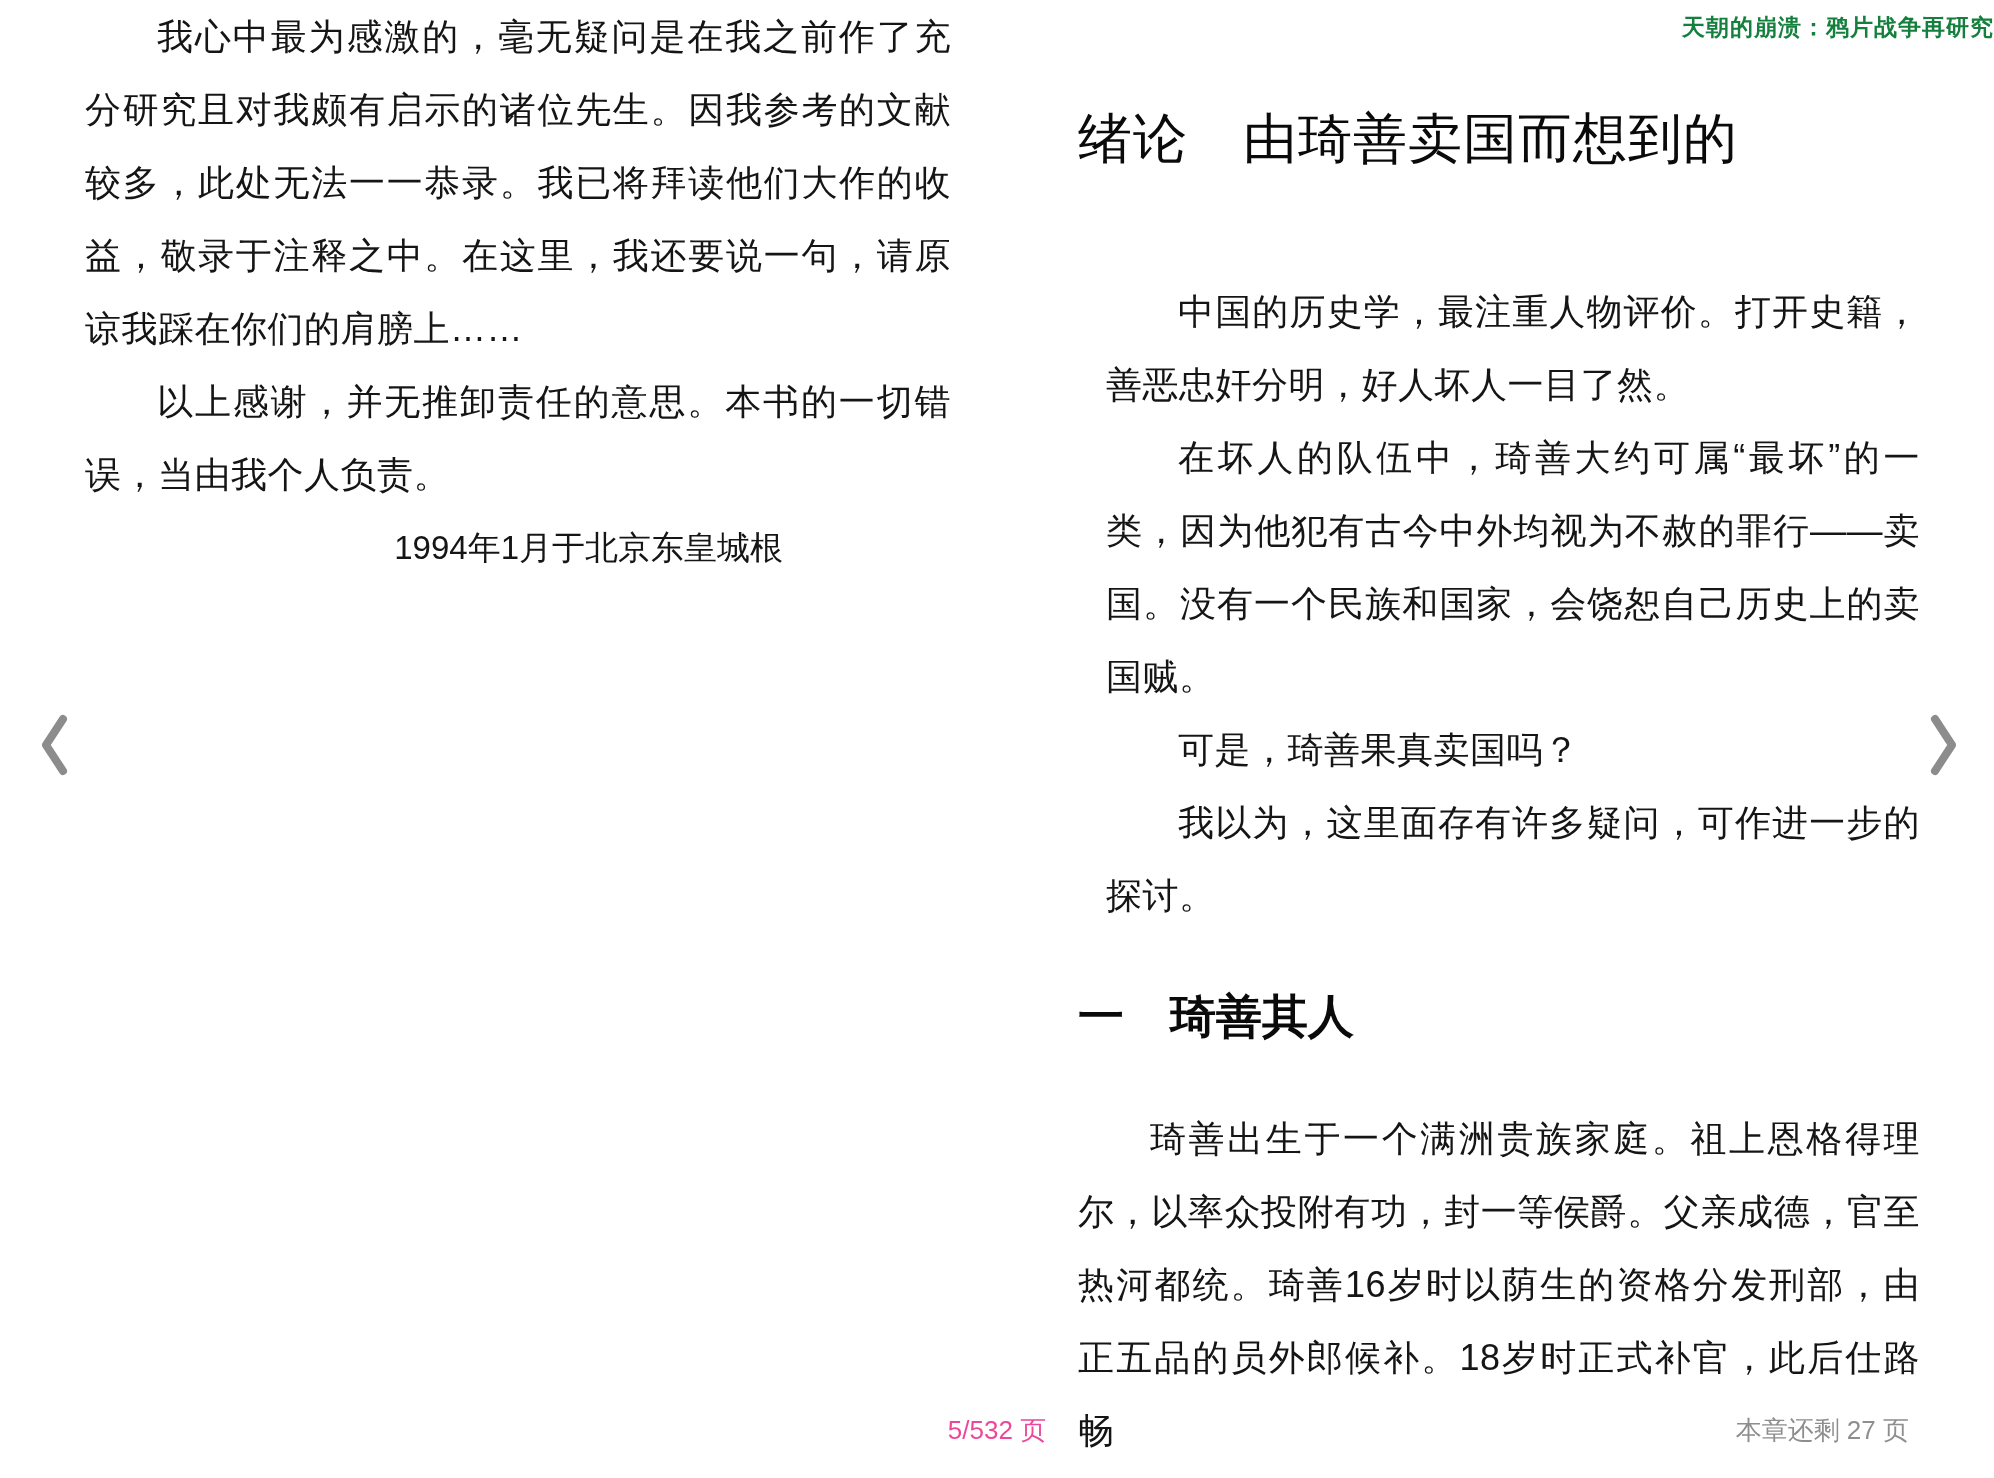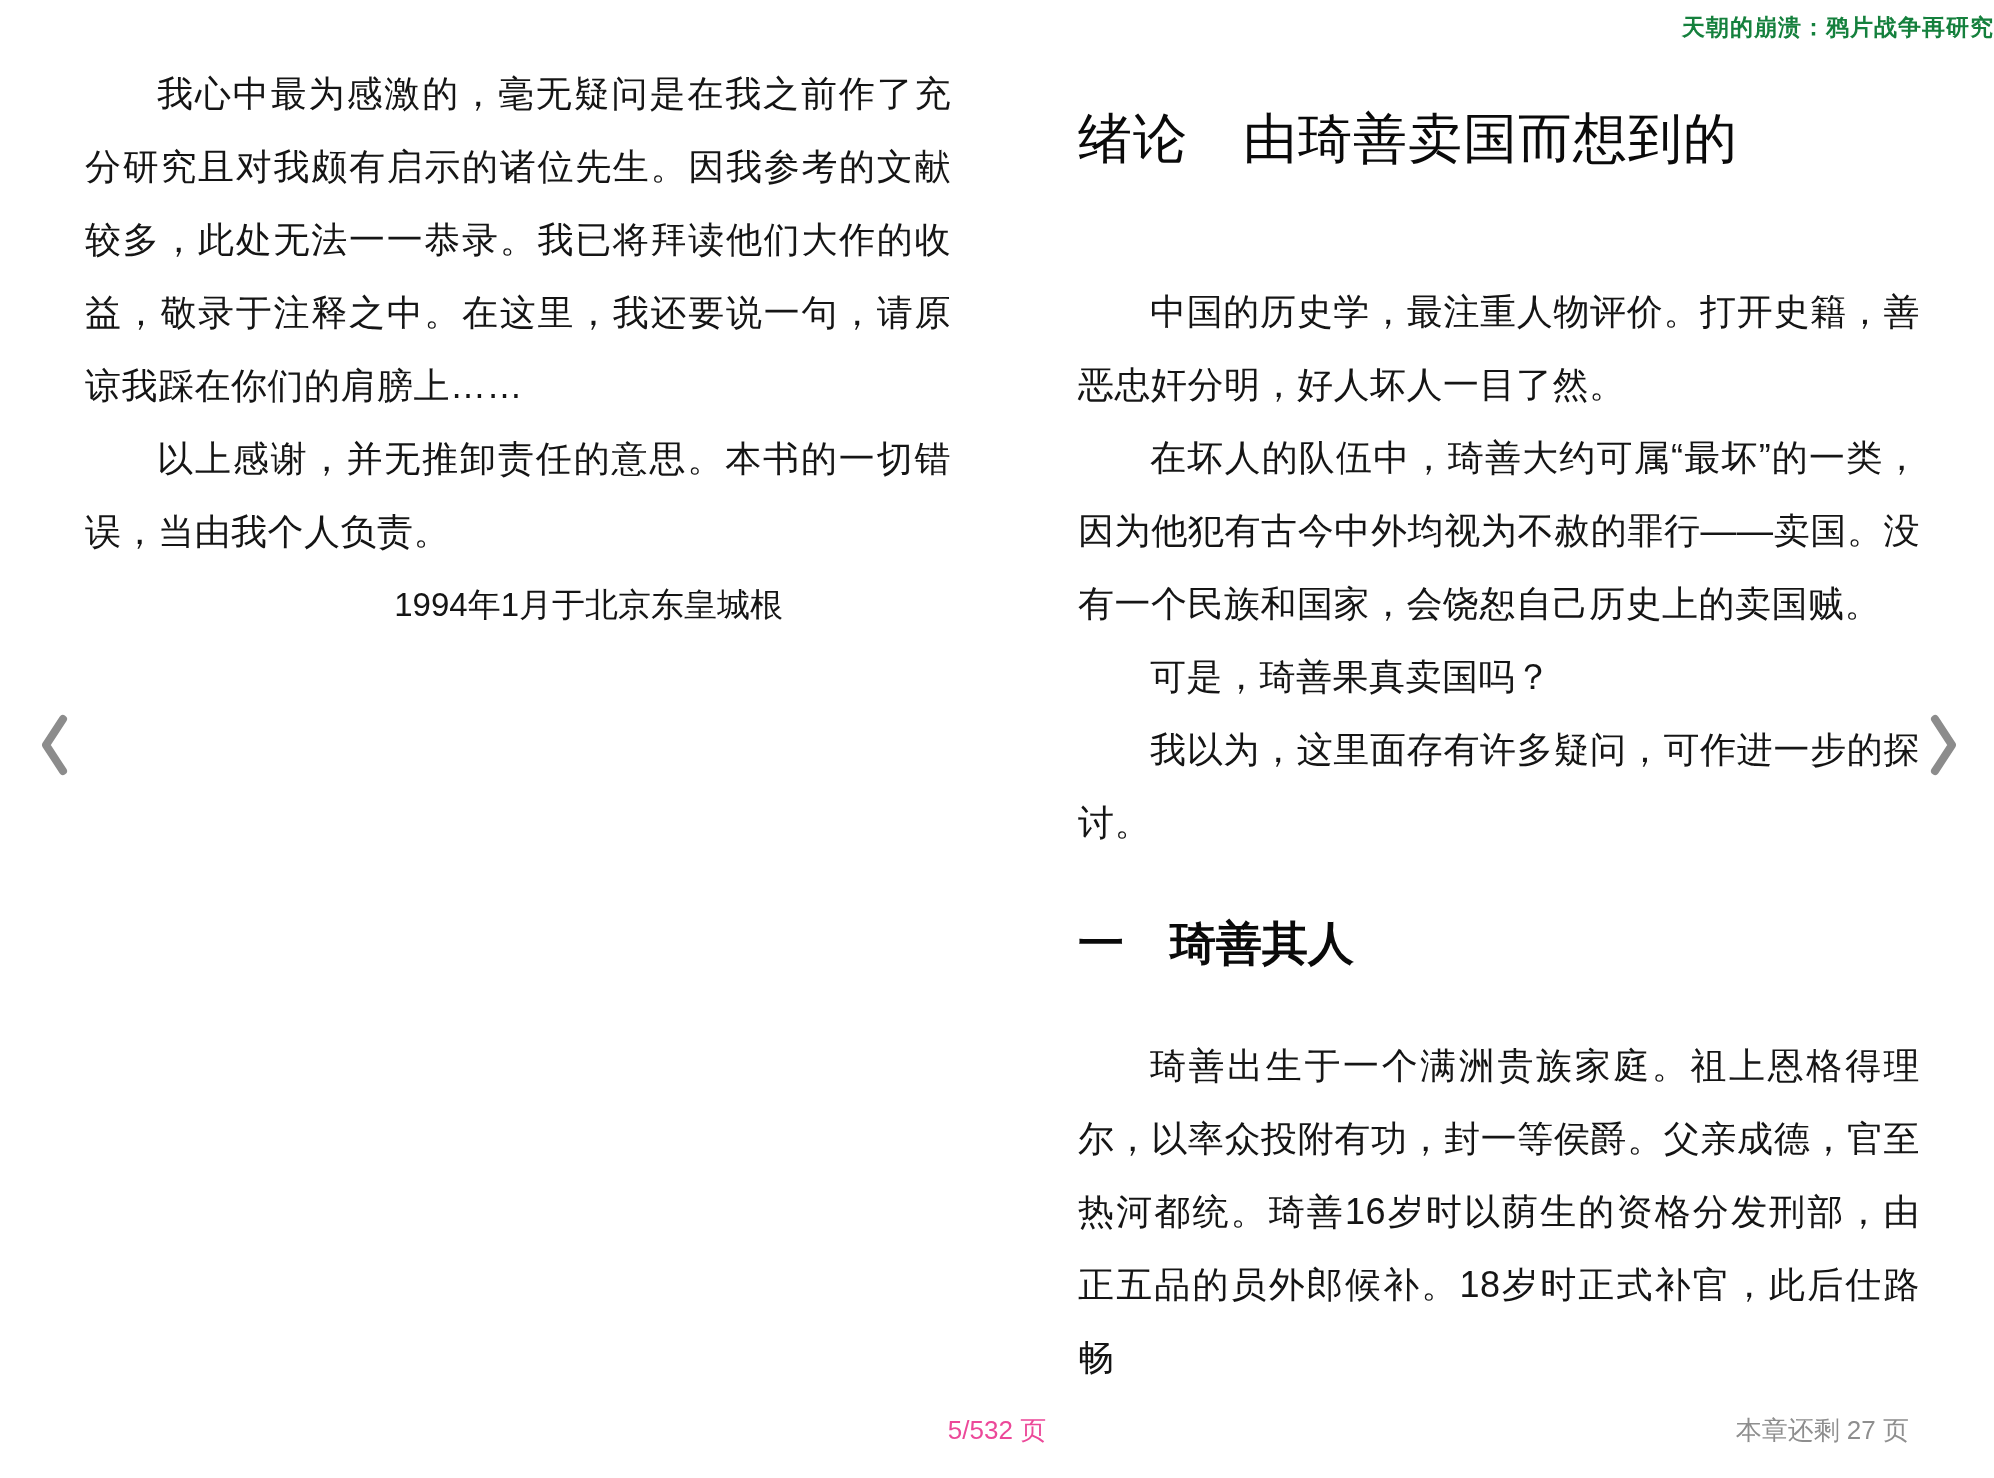--- a/index.html
+++ b/index.html
@@ -22,21 +22,21 @@
     color: #15803d;
     letter-spacing: 1px;
   }
 
   .content {
     position: absolute;
     top: 0; left: 85px; right: 74px;
     display: flex;
     justify-content: space-between;
   }
-  .col-left  { width: 866px; padding-top: 57px; }
+  .col-left  { width: 866px; }
   .col-right { width: 842px; }
 
   .body-text {
     font-size: 36px;
     line-height: 73px;
     text-align: justify;
     text-justify: inter-character;
     text-indent: 2em;
     color: #151515;
     letter-spacing: 0.5px;
@@ -50,21 +50,21 @@
   }
 
   .chapter-title {
     margin-top: 102px;
     font-size: 54px;
     line-height: 1.35;
     font-weight: 400;
     color: #0a0a0a;
     letter-spacing: 1px;
   }
-  .body-group { margin-top: 100px; }
+  .body-group { margin-top: 100px; margin-left: 28px; }
   .section-heading {
     margin-top: 55px;
     font-size: 46px;
     line-height: 1.3;
     font-weight: 800;
     color: #0a0a0a;
   }
   .after-heading { margin-top: 55px; }
 
   .nav-button {

